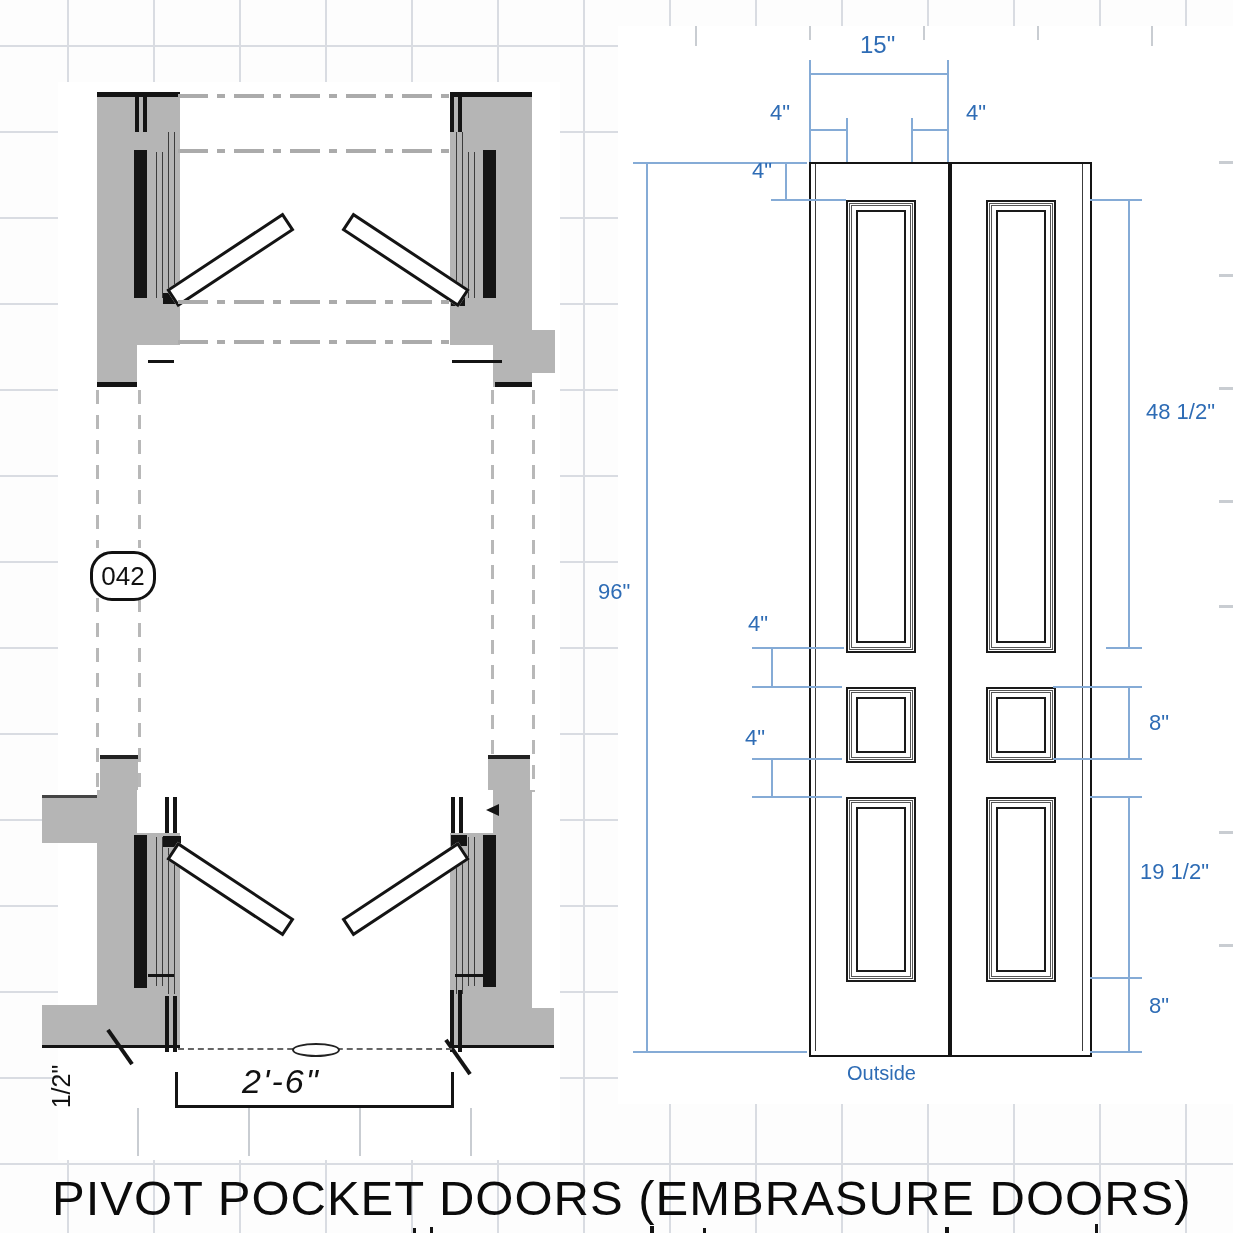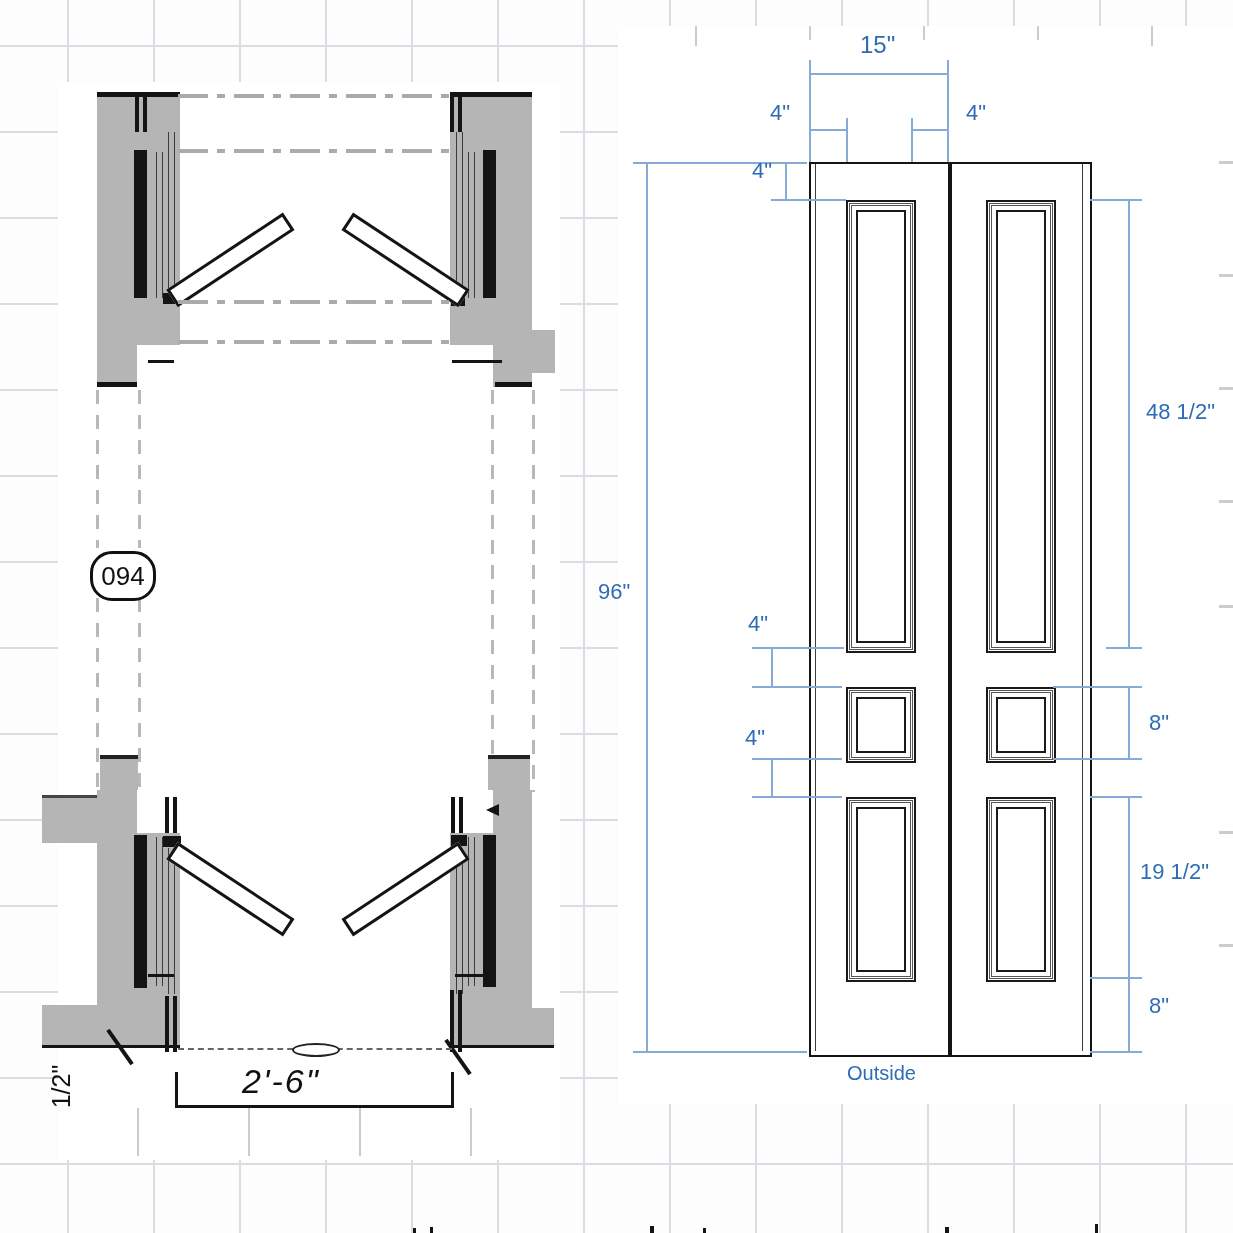--- a/index.html
+++ b/index.html
@@ -98,21 +98,21 @@
     <div class="dd" style="left:178px;top:340px;width:274px;"></div>
 
     <div class="dv" style="left:96px;top:390px;height:158px;"></div>
     <div class="dv" style="left:96px;top:598px;height:194px;"></div>
     <div class="dv" style="left:138px;top:390px;height:158px;"></div>
     <div class="dv" style="left:138px;top:598px;height:194px;"></div>
     <div class="dv" style="left:491px;top:390px;height:402px;"></div>
     <div class="dv" style="left:532px;top:390px;height:402px;"></div>
 
     <div style="position:absolute;left:90px;top:551px;width:60px;height:44px;border:3.5px solid #111;border-radius:22px;background:#fff;display:flex;align-items:center;justify-content:center;">
-      <span style="font-size:26px;color:#111;">094</span>
+      <span style="font-size:26px;color:#111;">042</span>
     </div>
 
     <div class="wall" style="left:100px;top:755px;width:38px;height:37px;border-top:4px solid #222;"></div>
     <div class="wall" style="left:42px;top:795px;width:55px;height:45px;border-top:3px solid #444;"></div>
     <div class="wall" style="left:97px;top:790px;width:83px;height:258px;"></div>
     <div class="sheet" style="left:137px;top:790px;width:43px;height:43px;"></div>
     <div class="wall" style="left:42px;top:1005px;width:55px;height:43px;"></div>
     <div class="k" style="left:42px;top:1045px;width:138px;height:3px;"></div>
     <div class="k" style="left:165px;top:797px;width:4px;height:36px;"></div>
     <div class="k" style="left:173px;top:797px;width:4px;height:36px;"></div>
@@ -213,20 +213,21 @@
     <div class="bt" style="left:598px;top:579px;">96"</div>
     <div class="bt" style="left:1146px;top:399px;">48 1/2"</div>
     <div class="bt" style="left:748px;top:611px;">4"</div>
     <div class="bt" style="left:1149px;top:710px;">8"</div>
     <div class="bt" style="left:745px;top:725px;">4"</div>
     <div class="bt" style="left:1140px;top:859px;">19 1/2"</div>
     <div class="bt" style="left:1149px;top:993px;">8"</div>
     <div class="bt" style="left:847px;top:1062px;font-size:20px;">Outside</div>
   </div>
 
+  <div style="position:absolute;left:52px;top:1170px;width:1160px;font-size:49px;letter-spacing:1px;color:#0b0b0b;white-space:nowrap;">PIVOT POCKET DOORS (EMBRASURE DOORS)</div>
 
   <div class="k" style="left:413px;top:1228px;width:3px;height:5px;"></div>
   <div class="k" style="left:430px;top:1227px;width:3px;height:6px;"></div>
   <div class="k" style="left:650px;top:1226px;width:4px;height:7px;"></div>
   <div class="k" style="left:703px;top:1228px;width:3px;height:5px;"></div>
   <div class="k" style="left:945px;top:1227px;width:4px;height:6px;"></div>
   <div class="k" style="left:1095px;top:1224px;width:3px;height:9px;"></div>
 
 </div>
 

